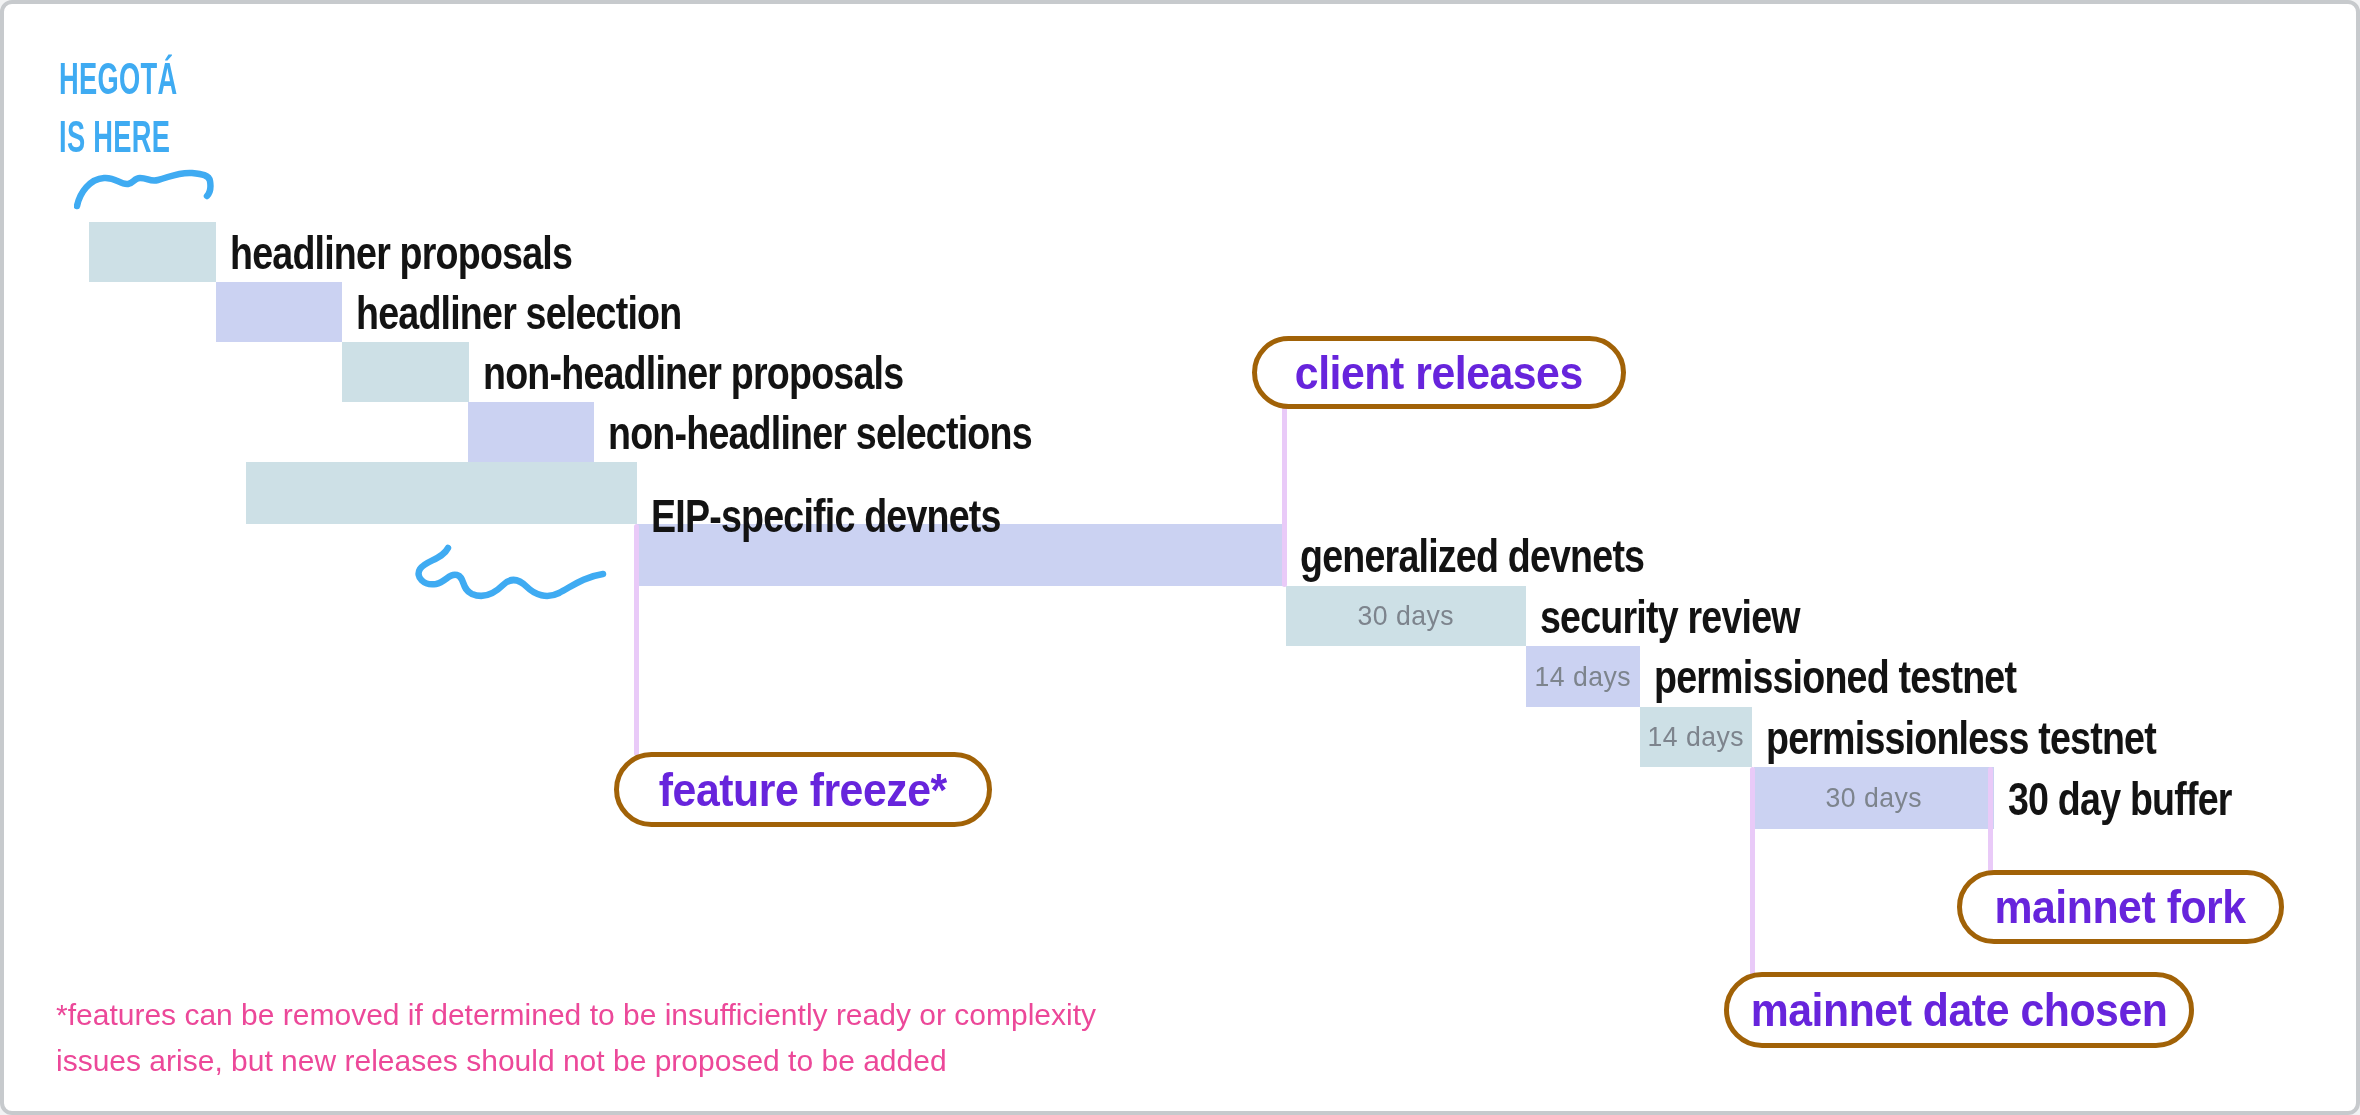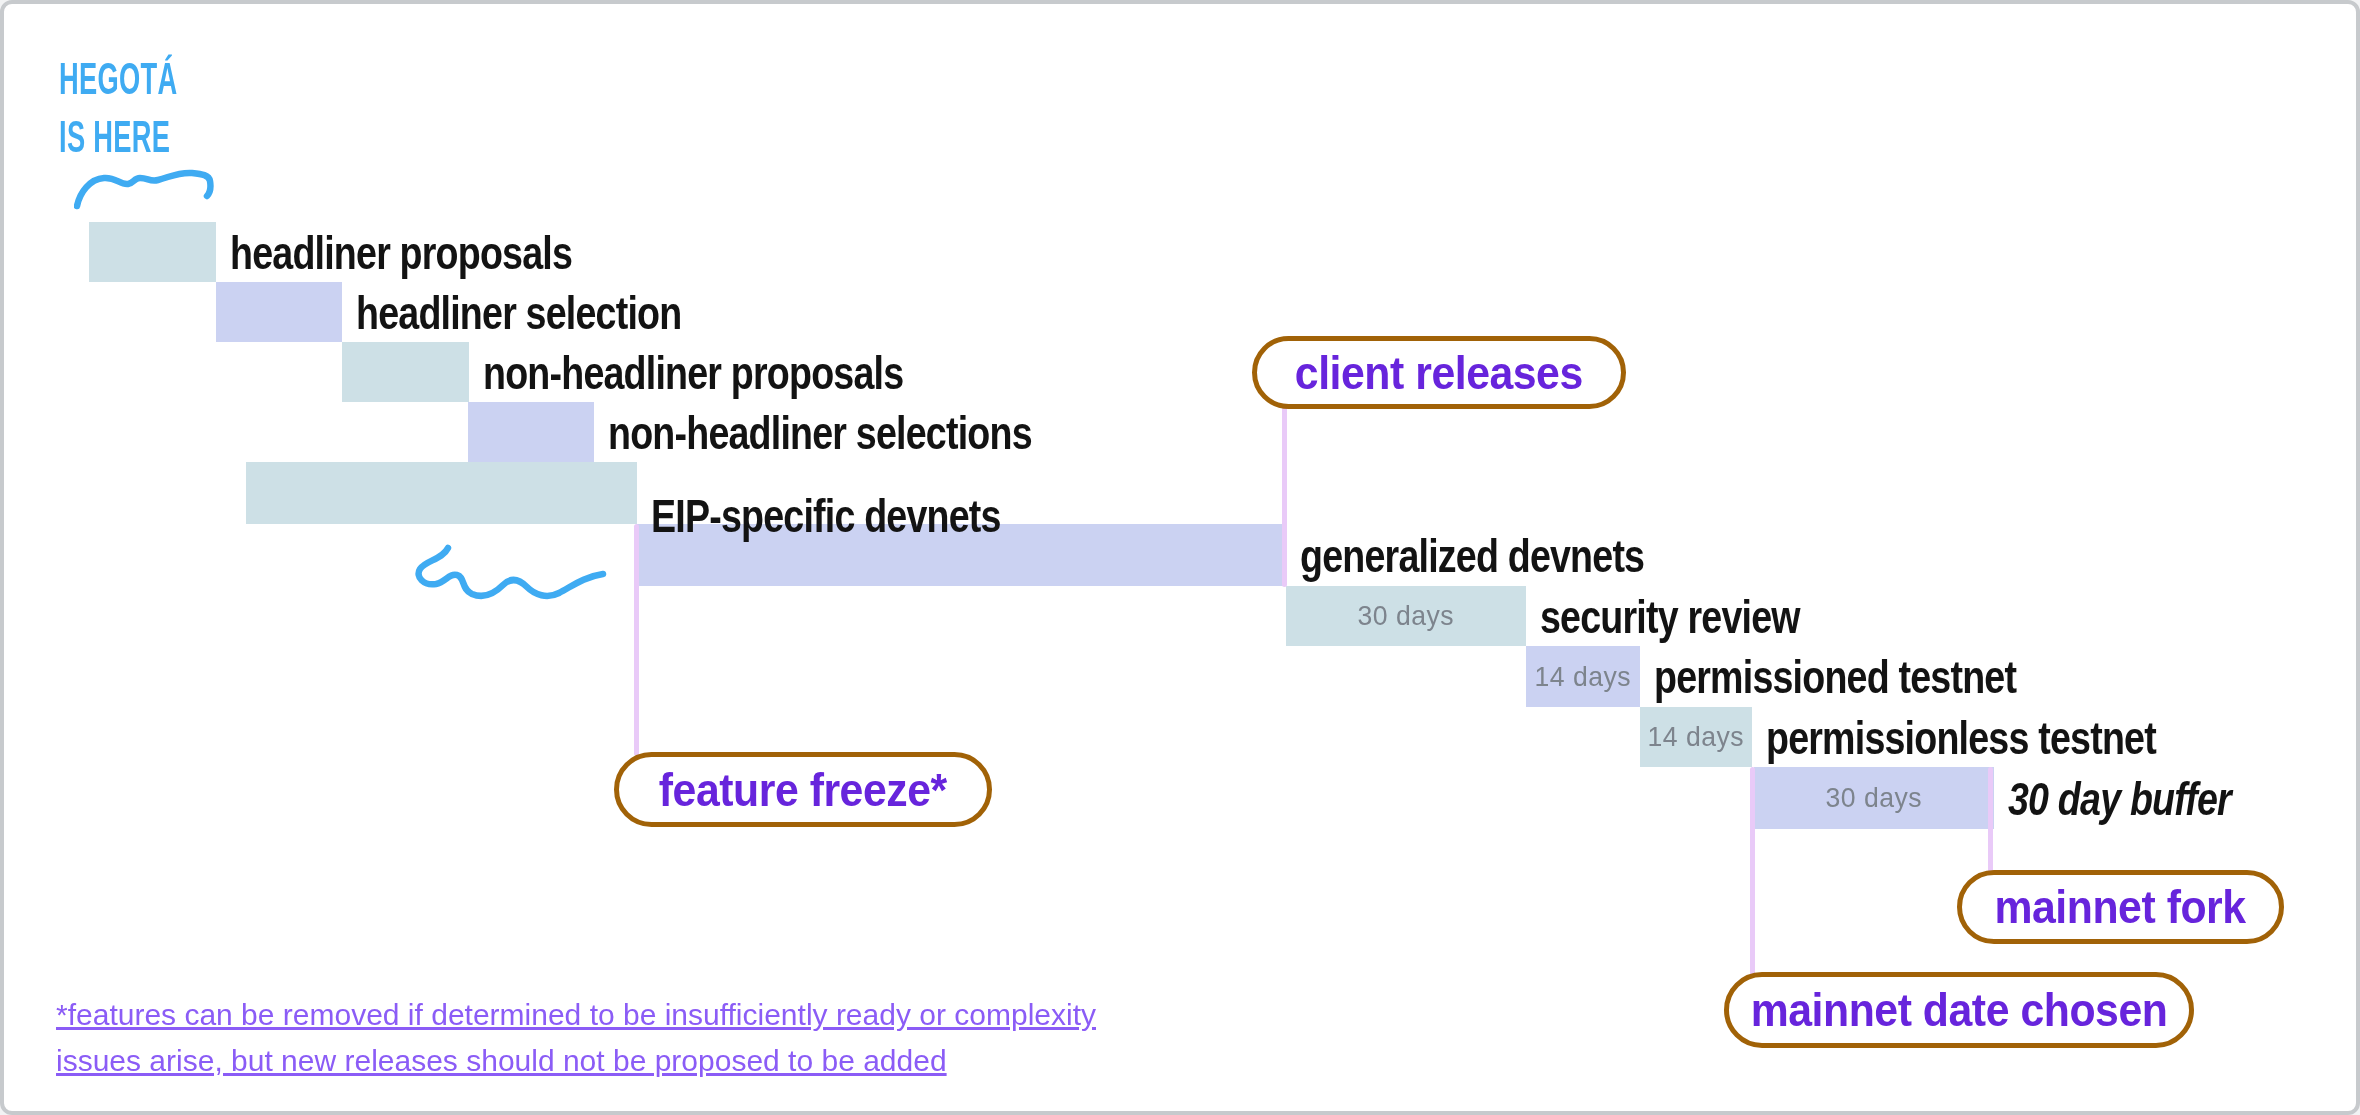--- a/index.html
+++ b/index.html
@@ -34,21 +34,21 @@
   }
   
   .annotation{position:absolute;z-index:2;color:#3fabf2;}
   .annotation .ann-line{
     display:block;font-size:44px;font-weight:700;line-height:58px;
     letter-spacing:.5px;white-space:nowrap;transform:scaleX(.62);transform-origin:0 50%;
   }
   .squiggle{position:absolute;z-index:2;}
   .squiggle path{fill:none;stroke:#3fabf2;stroke-width:6.5;stroke-linecap:round;stroke-linejoin:round;}
   
-  .footnote{position:absolute;z-index:2;color:#8b5cf6;text-decoration:underline;}
+  .footnote{position:absolute;z-index:2;color:#ec4899;}
   .footnote .fn-line{display:block;font-size:30px;line-height:46px;white-space:nowrap;}
 </style>
 </head>
 <body>
 
 <div class="canvas">
 
   <div class="annotation" style="left:55px;top:46px;">
     <span class="ann-line">HEGOTÁ</span>
     <span class="ann-line">IS HERE</span>
@@ -100,21 +100,21 @@
       </div>
       <div class="bar teal" style="left: 1636px; top: 703px; width: 112px; height: 60px;">
         <span class="duration">14 days</span>
       </div>
       <div class="phase-label" style="left: 1762px; top: 703px; height: 60px; text-align: center;">
         <span>permissionless testnet</span>
       </div>
       <div class="bar lavender" style="left: 1750px; top: 763px; width: 240px; height: 62px;">
         <span class="duration">30 days</span>
       </div>
-      <div class="phase-label" style="left: 2004px; top: 763px; height: 62px; font-style: italic;">
+      <div class="phase-label" style="left: 2004px; top: 763px; height: 62px;">
         <span>30 day buffer</span>
       </div>
     </div>
 
   <div id="milestones-layer">
       <div class="connector" style="left: 1278px; top: 400px; height: 183px;"></div>
       <div class="pill" style="left: 1248px; top: 332px; width: 374px; height: 73px;">
         <span>client releases</span>
       </div>
       <div class="connector" style="left: 630px; top: 520px; height: 232px;"></div>

